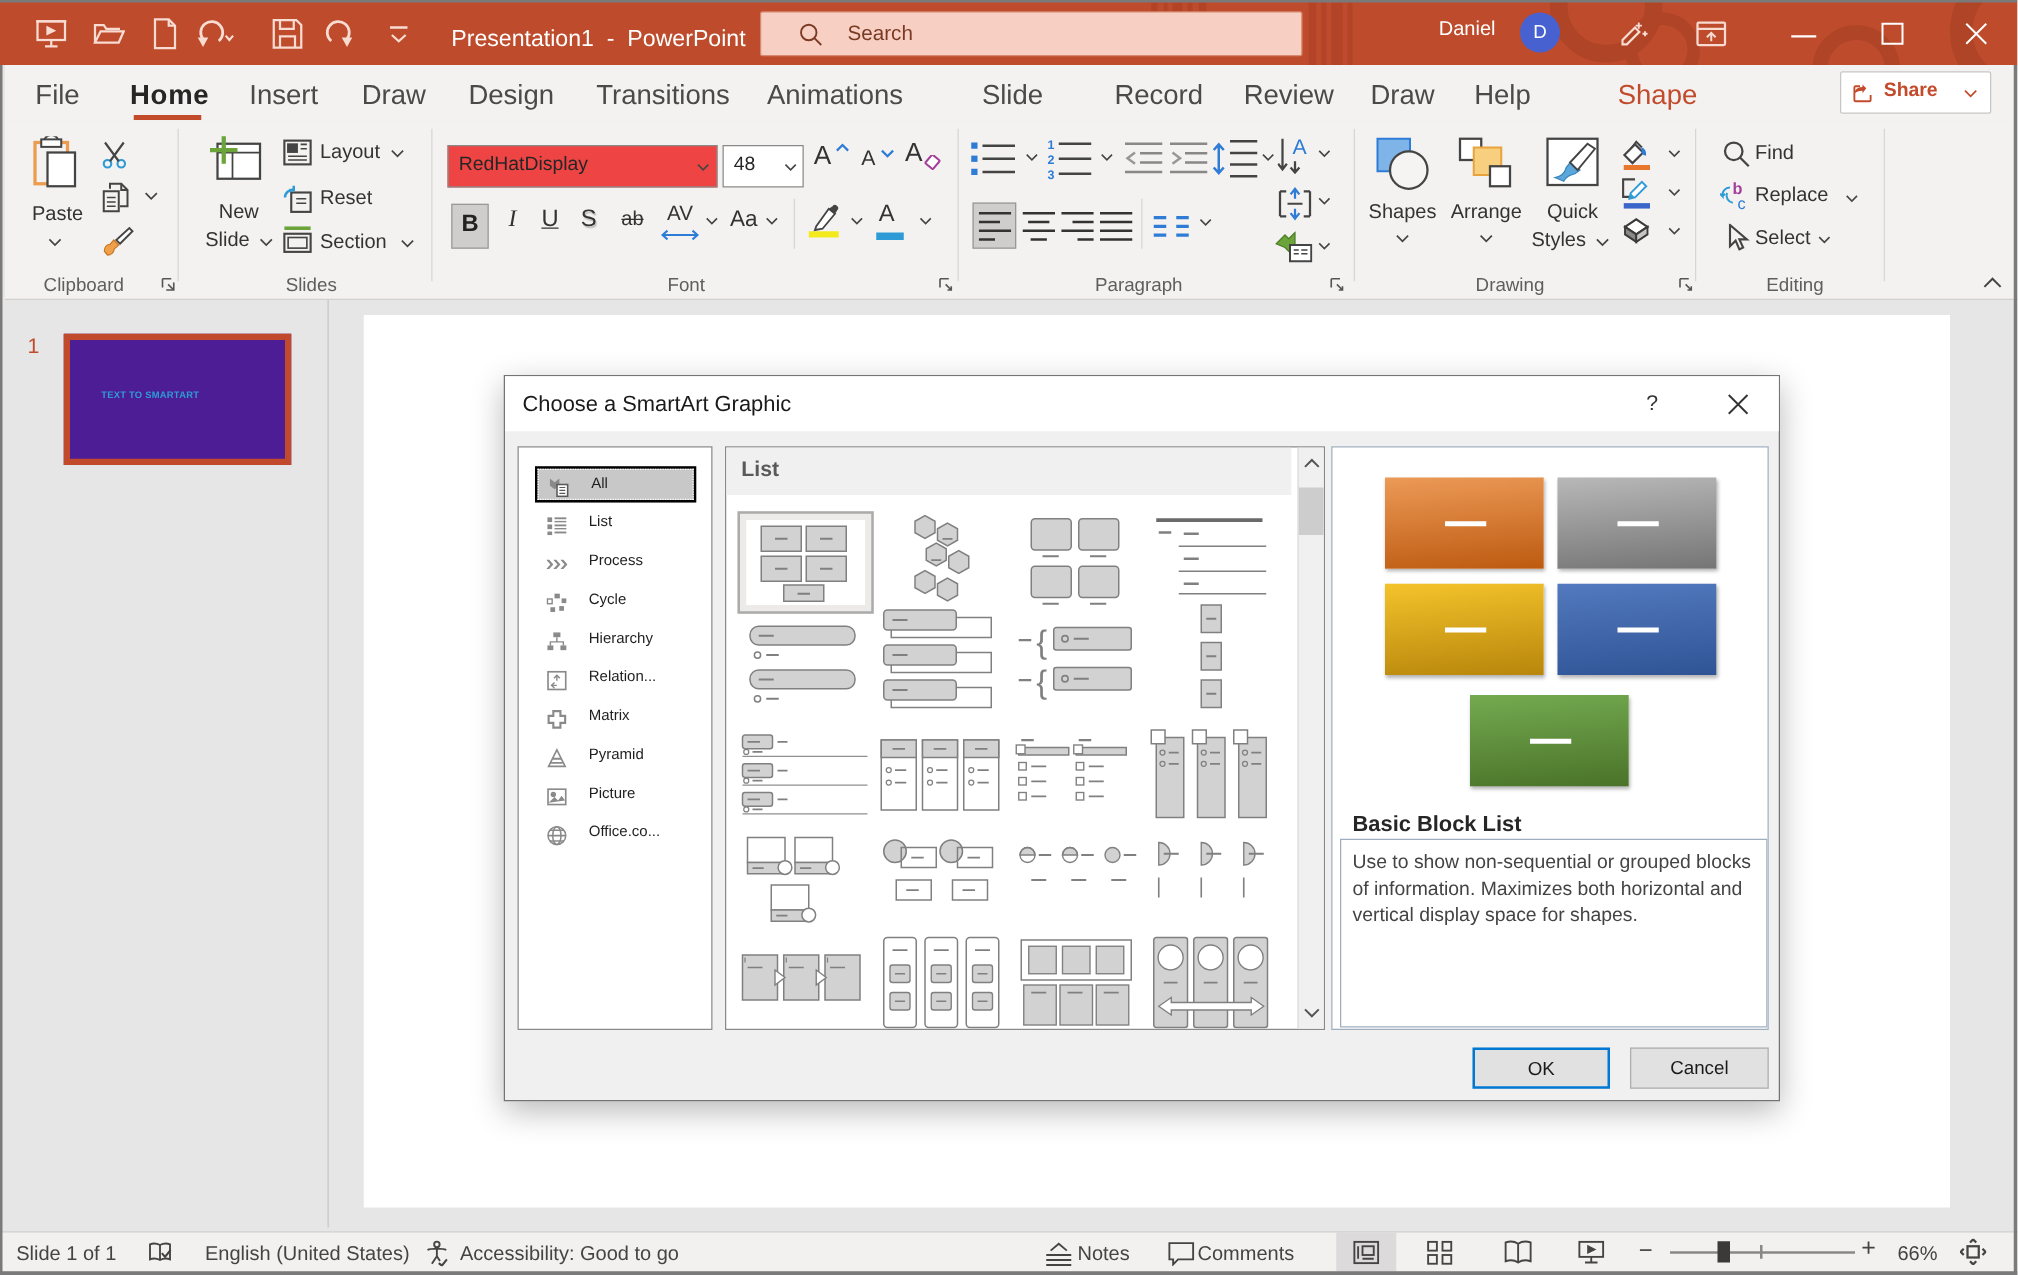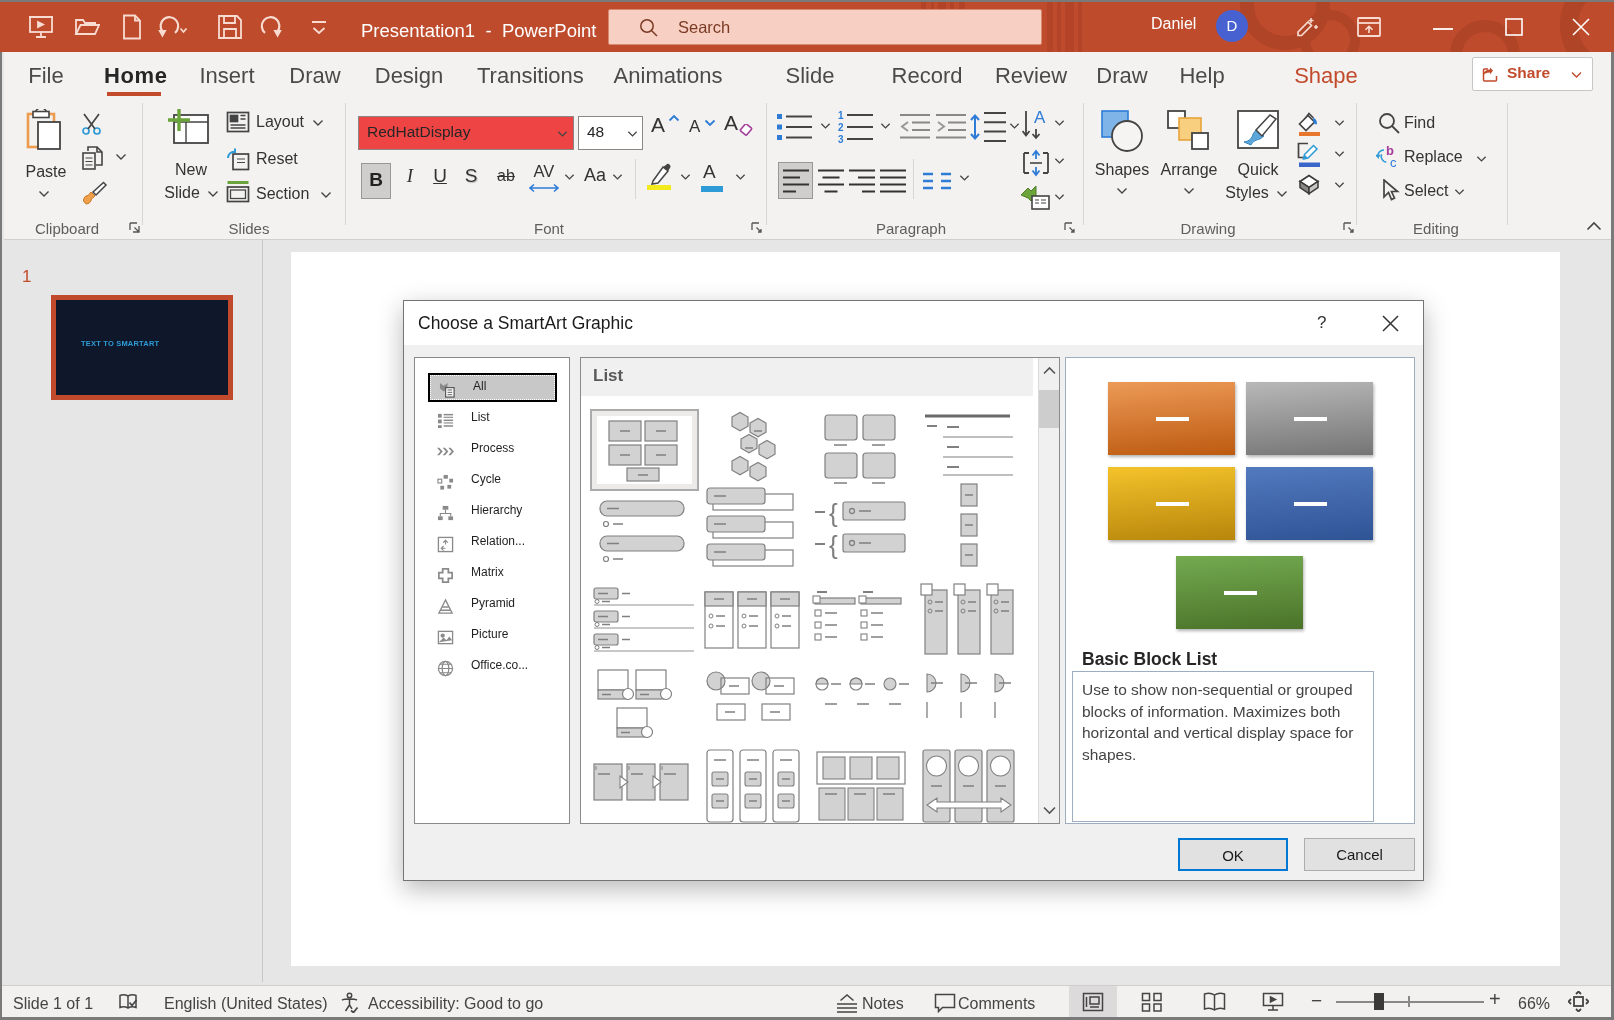--- a/index.html
+++ b/index.html
@@ -35,21 +35,21 @@
 .cat .ci { position:absolute; left:9px; top:6px; width:17px; height:17px; }
 .cat .ct { position:absolute; left:43px; top:4px; }
 #thumbbox { position:absolute; left:176px; top:56px; width:480px; height:467px; background:#fff; border:1px solid #8a8a8a; overflow:hidden; }
 #listhdr { position:absolute; left:0px; top:0px; width:452px; height:38px; background:#F0F0F0; }
 #listhdr span { position:absolute; left:12px; top:8px; font-weight:bold; font-size:17px; color:#595959; }
 #sbar { position:absolute; right:0; top:0; width:21px; height:465px; background:#F0F0F0; border-left:1px solid #DADADA; }
 #previewbox { position:absolute; left:661px; top:56px; width:350px; height:467px; background:#fff; border:1px solid #9FAEBE; }
 .pb { position:absolute; width:127px; height:73px; box-shadow:1px 2px 3px rgba(0,0,0,0.3); }
 .pb .dash { position:absolute; left:50%; top:50%; width:33px; height:4.5px; margin-left:-16px; margin-top:-2px; background:#fff; }
 #bbl { position:absolute; left:16px; top:291px; font-weight:bold; font-size:17.5px; color:#262626; }
-#descbox { position:absolute; left:6px; top:313px; width:302px; height:151px; border:1px solid #9FAEBE; background:#fff; font-size:15.5px; color:#444; }
+#descbox { position:absolute; left:6px; top:313px; width:342px; height:151px; border:1px solid #9FAEBE; background:#fff; font-size:15.5px; color:#444; }
 #descbox div { margin:7px 9px; line-height:21.5px; }
 .btn { position:absolute; top:537px; height:33px; background:#E1E1E1; font-size:15px; color:#1a1a1a; text-align:center; line-height:31px; }
 #okbtn { left:774px; width:110px; border:2px solid #0078D4; }
 #cancelbtn { left:900px; width:111px; border:1px solid #ADADAD; }
 text { font-family:"Liberation Sans", sans-serif; }
 </style>
 </head>
 <body>
 <div id="app">
   <div id="titlebar">
@@ -456,21 +456,21 @@
         <path d="M1.5 1.5 l4.5 4.5 L10.5 1.5"></path>
       </svg>
     <div class="glabel" style="left:1387px; width:90px;">Editing</div>
     <div class="gsep" style="left:1503px;"></div>
     <svg class="abs" style="left:1582px; top:124px; width:16px; height:10px;" viewBox="0 0 16 10" fill="none" stroke="#444" stroke-width="1.6">
         <path d="M1.5 8.5 L8 2 l6.5 6.5"></path>
       </svg>
   </div>
   <div id="slidepanel">
     <div class="abs" style="left:18px; top:27px; font-size:17px; color:#C24B2C;">1</div>
-    <div class="abs" style="left:47px; top:27px; width:182px; height:105px; background:#0f172a; border:5px solid #C1492C;margin-top:28px;">
+    <div class="abs" style="left:47px; top:27px; width:182px; height:105px; background:#4c1d95; border:5px solid #C1492C;">
       <div class="abs" style="left:25px; top:39px; font-size:7.5px; font-weight:bold; color:#2E9BD5; letter-spacing:0.2px;">TEXT TO SMARTART</div>
     </div>
   </div>
   <div id="paneldiv"></div>
   <div id="canvas"></div>
   <div class="abs" style="left:0; top:52px; width:2px; height:968px; background:#7A7A7A; z-index:50;"></div>
   <div class="abs" style="left:1611px; top:52px; width:3px; height:968px; background:#7A7A7A; z-index:50;"></div>
   <div class="abs" style="left:0; top:1017px; width:1614px; height:3px; background:#7A7A7A; z-index:50;"></div>
   <div id="statusbar">
     <span class="abs" style="left:13px; top:9px;">Slide 1 of 1</span>

